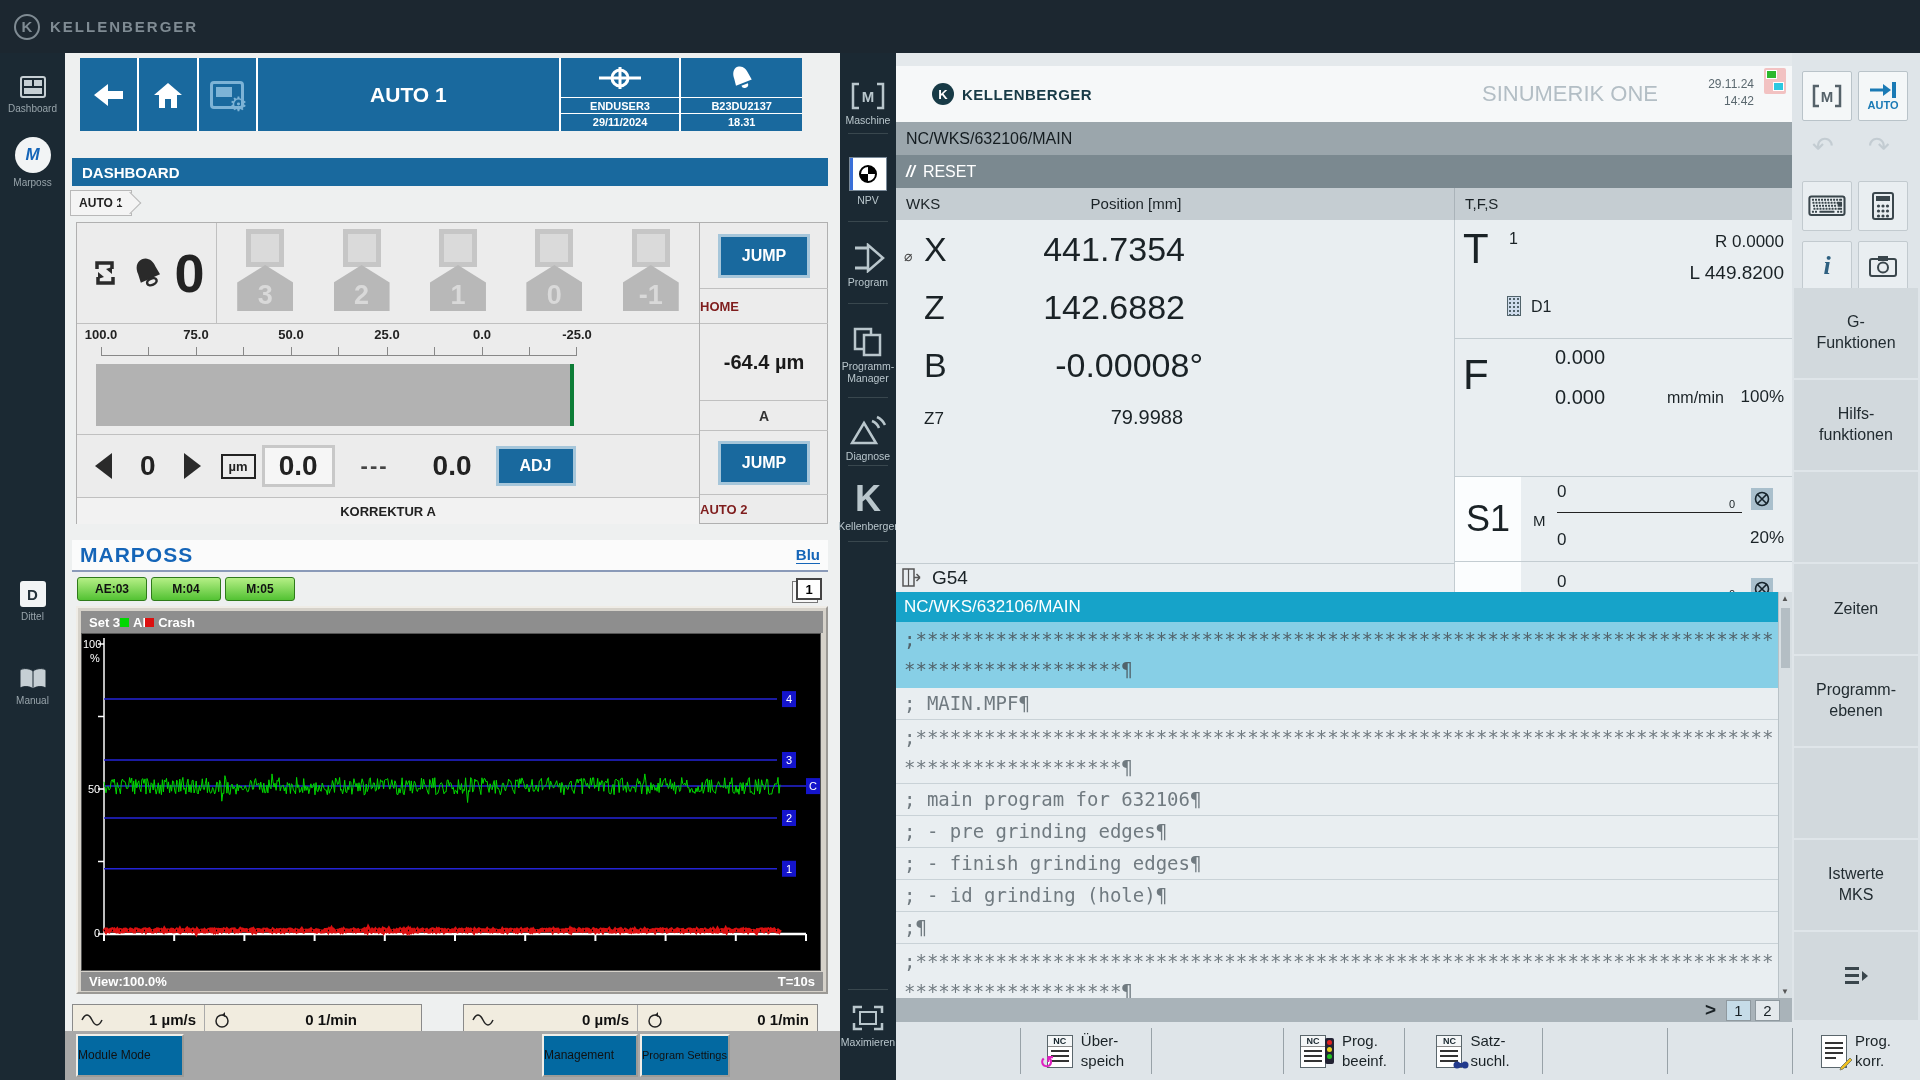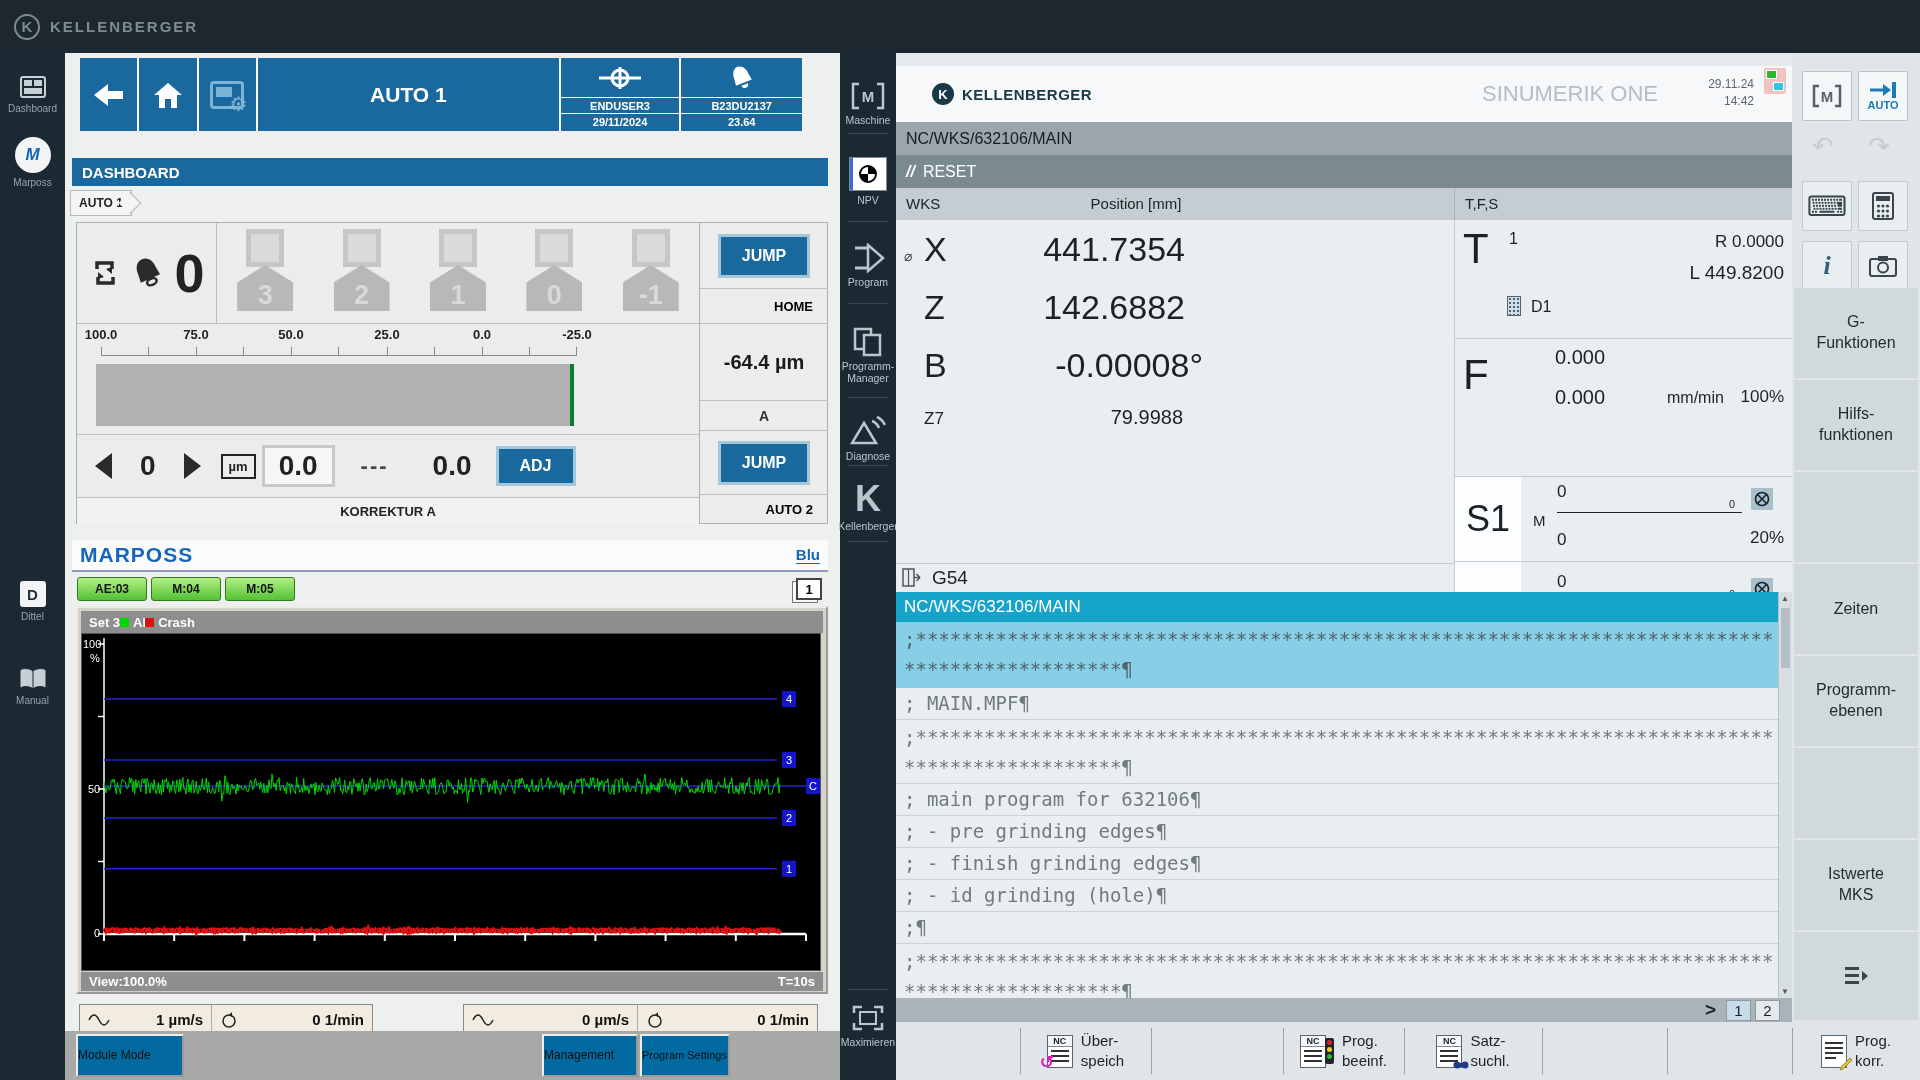--- a/index.html
+++ b/index.html
@@ -43,21 +43,21 @@
 #korr{left:0;top:211px;width:622px;height:63px;border-top:1px solid #c0c0c0;display:flex;align-items:center}
 #korrlabel{left:0;top:274px;width:622px;height:27px;border-top:1px solid #c0c0c0;background:#f2f2f2;display:flex;align-items:center;justify-content:center;font-size:13px;font-weight:bold;color:#222}
 .tri-l{width:0;height:0;border-top:13px solid transparent;border-bottom:13px solid transparent;border-right:17px solid #2a2a2a;cursor:pointer}
 .tri-r{width:0;height:0;border-top:13px solid transparent;border-bottom:13px solid transparent;border-left:17px solid #2a2a2a;cursor:pointer}
 .umbox{border:2px solid #222;font-size:13px;font-weight:bold;padding:3px 6px;color:#222}
 .valbox{border:3px solid #c8c8c8;background:#f6f6f6;font-size:28px;font-weight:bold;color:#222;padding:2px 14px}
 .bigval{font-size:28px;font-weight:bold;color:#222}
 .bluebtn{background:#19699e;border:3px solid #a6c6da;color:#fff;font-weight:bold;display:flex;align-items:center;justify-content:center;cursor:pointer}
 #rightcol{left:622px;top:0;width:129px;height:300px;border-left:1px solid #b0b0b0}
 .rrow{border-bottom:1px solid #c0c0c0;display:flex;align-items:center}
-.rlabel{font-size:13px;font-weight:bold;color:#000000;width:100%;text-align:right;padding-right:15px}
+.rlabel{font-size:13px;font-weight:bold;color:#7f1d1d;width:100%;text-align:left;padding-right:8px}
 
 #mlogobar{left:72px;top:540px;width:756px;height:32px;background:#fbfbfb;border-bottom:2px solid #8a9ab8;display:flex;align-items:center;justify-content:space-between;padding:0 8px}
 #mbrand{color:#1565b8;font-size:21px;font-weight:bold;letter-spacing:1px}
 #mblu{color:#1565b8;font-size:15px;font-weight:bold;border-bottom:1px solid #1565b8}
 .gtab{width:70px;height:24px;background:linear-gradient(#b5ef86,#53c233);border:1px solid #2f7a1a;border-radius:3px;font-size:12px;font-weight:bold;color:#111;display:flex;align-items:center;justify-content:center;cursor:pointer}
 #pagebox{left:796px;top:578px;width:26px;height:22px;background:#fff;border:2px solid #444;font-size:13px;font-weight:bold;display:flex;align-items:center;justify-content:center;box-shadow:-4px 3px 0 -1px #f8f8f8,-4px 3px 0 #777}
 #mwindow{left:76px;top:606px;width:752px;height:388px;background:#d6d2ca;border:2px outset #efece6;padding:3px}
 #mwhead{height:22px;background:#8e8e8e;display:flex;align-items:center;color:#fff;font-size:13px;font-weight:bold;padding:0 8px;}
 .legsq{display:inline-block;width:9px;height:9px;margin-right:4px}
 #mplotwrap{width:740px;height:338px;background:#000;border:1px solid #555}
@@ -188,21 +188,21 @@
     <div class="hcol" style="width:122px">
       <div class="r1">
           <svg width="28" height="28">
             <g transform="rotate(-22 14 14)">
               <path d="M14 2 C9 2 6.5 7 6.5 12 L5.5 19 L22.5 19 L21.5 12 C21.5 7 19 2 14 2 Z" fill="#fff"></path>
               <path d="M10.5 21 a3.5 3.5 0 0 0 7 0 Z" fill="#fff"></path>
             </g>
           </svg>
         </div>
       <div class="r2">B23DU2137</div>
-      <div class="r3">23.64</div>
+      <div class="r3">18.31</div>
     </div>
   </div>
 
   <div class="abs" id="dashtitle">
       <span>DASHBOARD</span>
     </div>
   <div class="abs" id="crumb">
       <span>AUTO 1</span>
     </div>
   <div class="abs" id="crumbarrow"></div>
@@ -384,21 +384,21 @@
           <polyline points="22.0,297.4 23.0,296.2 24.0,297.6 25.1,296.0 26.1,297.0 27.1,297.4 28.1,296.1 29.2,295.6 30.2,295.3 31.2,296.3 32.2,295.7 33.3,297.0 34.3,297.3 35.3,295.8 36.3,297.3 37.4,297.7 38.4,296.1 39.4,296.3 40.4,297.5 41.5,297.4 42.5,295.6 43.5,295.5 44.5,296.3 45.6,296.9 46.6,296.9 47.6,296.7 48.6,295.6 49.7,296.0 50.7,296.7 51.7,297.4 52.7,297.4 53.8,295.4 54.8,295.5 55.8,296.2 56.8,296.3 57.8,296.5 58.9,296.6 59.9,297.3 60.9,296.0 61.9,295.5 63.0,295.4 64.0,297.3 65.0,295.9 66.0,295.9 67.1,295.4 68.1,296.9 69.1,296.9 70.1,297.5 71.2,297.6 72.2,296.7 73.2,296.2 74.2,296.9 75.3,295.4 76.3,295.5 77.3,296.1 78.3,296.8 79.4,296.0 80.4,296.8 81.4,297.6 82.4,295.4 83.5,297.2 84.5,297.3 85.5,296.3 86.5,296.5 87.6,296.9 88.6,296.9 89.6,295.7 90.6,295.9 91.6,297.5 92.7,297.4 93.7,296.7 94.7,295.8 95.7,297.0 96.8,297.3 97.8,295.5 98.8,297.6 99.8,296.8 100.9,296.2 101.9,296.5 102.9,297.0 103.9,296.2 105.0,295.0 106.0,296.7 107.0,295.9 108.0,296.9 109.1,296.3 110.1,297.1 111.1,295.9 112.1,296.8 113.2,296.4 114.2,298.5 115.2,296.0 116.2,297.3 117.3,297.4 118.3,296.8 119.3,296.6 120.3,296.5 121.4,297.2 122.4,296.2 123.4,297.5 124.4,297.0 125.4,297.2 126.5,296.0 127.5,295.6 128.5,295.4 129.5,296.9 130.6,296.0 131.6,297.5 132.6,296.2 133.6,297.7 134.7,296.5 135.7,297.5 136.7,296.0 137.7,296.4 138.8,296.0 139.8,297.2 140.8,296.2 141.8,295.4 142.9,295.9 143.9,296.8 144.9,295.5 145.9,296.5 147.0,297.6 148.0,297.1 149.0,295.9 150.0,295.5 151.1,295.5 152.1,295.4 153.1,297.4 154.1,296.8 155.2,297.2 156.2,297.4 157.2,296.7 158.2,295.4 159.2,296.6 160.3,295.5 161.3,295.8 162.3,296.3 163.3,296.3 164.4,296.1 165.4,297.0 166.4,296.9 167.4,296.7 168.5,295.8 169.5,295.5 170.5,297.5 171.5,295.9 172.6,297.6 173.6,298.1 174.6,296.5 175.6,296.1 176.7,296.1 177.7,296.3 178.7,296.4 179.7,297.0 180.8,297.2 181.8,295.7 182.8,295.8 183.8,296.3 184.9,295.7 185.9,296.4 186.9,296.6 187.9,297.2 189.0,296.9 190.0,297.6 191.0,295.7 192.0,296.5 193.0,297.3 194.1,297.6 195.1,296.2 196.1,296.7 197.1,296.1 198.2,295.9 199.2,297.7 200.2,297.3 201.2,296.3 202.3,297.5 203.3,296.3 204.3,296.5 205.3,296.4 206.4,295.9 207.4,296.8 208.4,295.6 209.4,295.9 210.5,296.7 211.5,297.1 212.5,297.0 213.5,296.2 214.6,297.4 215.6,296.6 216.6,297.1 217.6,296.9 218.7,296.6 219.7,295.4 220.7,297.0 221.7,297.6 222.8,296.8 223.8,296.5 224.8,296.8 225.8,296.7 226.8,296.6 227.9,296.5 228.9,295.6 229.9,296.9 230.9,297.1 232.0,297.1 233.0,297.3 234.0,296.5 235.0,297.5 236.1,296.5 237.1,296.8 238.1,297.2 239.1,297.6 240.2,297.5 241.2,297.4 242.2,297.3 243.2,296.0 244.3,296.0 245.3,295.8 246.3,297.3 247.3,295.5 248.4,296.5 249.4,294.9 250.4,296.9 251.4,296.0 252.5,297.3 253.5,297.4 254.5,297.2 255.5,296.8 256.6,296.7 257.6,296.2 258.6,297.5 259.6,296.3 260.6,297.4 261.7,295.6 262.7,296.7 263.7,297.3 264.7,296.4 265.8,296.5 266.8,296.9 267.8,296.8 268.8,296.1 269.9,296.0 270.9,296.9 271.9,295.6 272.9,296.1 274.0,297.3 275.0,296.6 276.0,296.1 277.0,297.1 278.1,297.1 279.1,296.6 280.1,296.4 281.1,296.1 282.2,295.5 283.2,297.2 284.2,296.0 285.2,297.5 286.3,294.3 287.3,296.3 288.3,297.0 289.3,297.6 290.4,295.9 291.4,296.6 292.4,297.0 293.4,295.8 294.4,297.1 295.5,296.6 296.5,297.5 297.5,295.8 298.5,296.5 299.6,297.3 300.6,295.7 301.6,297.6 302.6,295.6 303.7,296.2 304.7,297.3 305.7,296.8 306.7,295.3 307.8,297.5 308.8,297.0 309.8,297.2 310.8,297.5 311.9,296.6 312.9,297.1 313.9,297.4 314.9,296.2 316.0,296.9 317.0,296.5 318.0,295.5 319.0,296.7 320.1,296.0 321.1,297.5 322.1,295.7 323.1,297.1 324.2,296.0 325.2,297.7 326.2,295.6 327.2,297.6 328.2,295.8 329.3,297.6 330.3,296.5 331.3,297.5 332.3,296.2 333.4,297.1 334.4,297.3 335.4,295.8 336.4,297.3 337.5,296.7 338.5,296.5 339.5,296.0 340.5,295.5 341.6,296.3 342.6,297.1 343.6,296.4 344.6,295.9 345.7,297.3 346.7,297.7 347.7,297.6 348.7,296.1 349.8,295.6 350.8,297.0 351.8,295.8 352.8,296.3 353.9,297.4 354.9,295.7 355.9,296.8 356.9,295.6 358.0,297.0 359.0,296.1 360.0,295.8 361.0,296.1 362.0,297.6 363.1,296.3 364.1,297.1 365.1,297.0 366.1,296.2 367.2,297.1 368.2,297.0 369.2,297.2 370.2,296.4 371.3,297.0 372.3,296.4 373.3,295.4 374.3,297.0 375.4,297.5 376.4,296.7 377.4,295.9 378.4,296.3 379.5,295.7 380.5,297.0 381.5,296.3 382.5,296.2 383.6,297.0 384.6,295.7 385.6,297.0 386.6,295.7 387.7,296.5 388.7,295.8 389.7,296.5 390.7,296.7 391.8,298.0 392.8,295.8 393.8,296.8 394.8,297.3 395.8,296.2 396.9,295.4 397.9,296.1 398.9,297.2 399.9,296.3 401.0,296.3 402.0,296.2 403.0,296.7 404.0,296.7 405.1,295.4 406.1,296.8 407.1,296.5 408.1,297.3 409.2,296.6 410.2,297.2 411.2,295.7 412.2,296.8 413.3,296.6 414.3,296.5 415.3,297.2 416.3,297.2 417.4,296.9 418.4,297.2 419.4,297.6 420.4,295.8 421.5,297.3 422.5,296.2 423.5,295.7 424.5,295.7 425.6,297.7 426.6,296.6 427.6,296.0 428.6,295.6 429.6,295.8 430.7,296.3 431.7,297.0 432.7,296.3 433.7,297.3 434.8,296.1 435.8,297.5 436.8,296.5 437.8,296.7 438.9,295.6 439.9,297.2 440.9,296.6 441.9,296.2 443.0,295.7 444.0,296.3 445.0,295.5 446.0,296.7 447.1,296.6 448.1,297.6 449.1,296.3 450.1,297.5 451.2,295.9 452.2,297.3 453.2,297.3 454.2,296.9 455.3,296.9 456.3,297.1 457.3,297.5 458.3,296.6 459.4,295.9 460.4,295.6 461.4,296.3 462.4,295.9 463.4,296.6 464.5,295.9 465.5,296.4 466.5,296.3 467.5,295.5 468.6,295.7 469.6,295.9 470.6,297.4 471.6,295.5 472.7,296.7 473.7,296.6 474.7,295.7 475.7,295.6 476.8,297.4 477.8,297.0 478.8,296.7 479.8,296.5 480.9,296.3 481.9,297.4 482.9,296.7 483.9,295.9 485.0,296.0 486.0,296.3 487.0,297.3 488.0,295.5 489.1,297.5 490.1,295.5 491.1,296.3 492.1,295.7 493.2,296.5 494.2,296.7 495.2,296.9 496.2,296.6 497.2,295.4 498.3,296.2 499.3,296.9 500.3,297.1 501.3,295.9 502.4,296.4 503.4,296.8 504.4,295.4 505.4,295.4 506.5,295.9 507.5,297.5 508.5,297.5 509.5,297.2 510.6,296.7 511.6,295.4 512.6,295.9 513.6,297.7 514.7,296.5 515.7,297.2 516.7,297.6 517.7,296.5 518.8,295.6 519.8,296.2 520.8,297.6 521.8,295.8 522.9,296.0 523.9,295.9 524.9,296.1 525.9,296.5 527.0,295.4 528.0,297.4 529.0,297.1 530.0,297.6 531.0,297.5 532.1,297.3 533.1,295.9 534.1,297.2 535.1,296.3 536.2,296.2 537.2,295.8 538.2,297.4 539.2,295.8 540.3,296.9 541.3,297.4 542.3,297.2 543.3,295.9 544.4,296.5 545.4,297.1 546.4,297.4 547.4,297.7 548.5,296.3 549.5,297.4 550.5,296.2 551.5,297.1 552.6,295.6 553.6,297.3 554.6,296.9 555.6,297.5 556.7,297.7 557.7,297.1 558.7,296.2 559.7,297.2 560.8,296.7 561.8,297.0 562.8,295.4 563.8,296.4 564.8,297.5 565.9,296.4 566.9,297.2 567.9,297.1 568.9,296.7 570.0,296.4 571.0,296.0 572.0,296.2 573.0,297.6 574.1,295.7 575.1,295.7 576.1,295.9 577.1,296.0 578.2,295.5 579.2,297.2 580.2,297.3 581.2,295.5 582.3,296.0 583.3,296.3 584.3,295.8 585.3,297.6 586.4,297.2 587.4,296.9 588.4,295.9 589.4,295.4 590.5,296.7 591.5,297.1 592.5,297.2 593.5,296.4 594.6,296.8 595.6,295.5 596.6,295.9 597.6,296.2 598.6,297.2 599.7,296.2 600.7,296.0 601.7,297.6 602.7,296.9 603.8,297.0 604.8,297.0 605.8,295.9 606.8,295.4 607.9,295.4 608.9,297.1 609.9,296.3 610.9,296.6 612.0,296.0 613.0,296.5 614.0,297.6 615.0,295.6 616.1,296.7 617.1,296.7 618.1,297.5 619.1,296.0 620.2,296.0 621.2,296.8 622.2,297.2 623.2,295.8 624.3,296.7 625.3,296.7 626.3,297.1 627.3,296.8 628.4,295.9 629.4,297.1 630.4,297.6 631.4,295.6 632.4,296.8 633.5,297.5 634.5,297.4 635.5,295.5 636.5,297.3 637.6,296.7 638.6,296.5 639.6,296.0 640.6,296.1 641.7,297.6 642.7,297.5 643.7,295.4 644.7,297.5 645.8,295.4 646.8,295.5 647.8,296.0 648.8,297.1 649.9,296.8 650.9,297.4 651.9,296.9 652.9,296.0 654.0,295.7 655.0,296.4 656.0,296.6 657.0,296.3 658.1,296.7 659.1,295.9 660.1,296.8 661.1,295.7 662.2,297.2 663.2,296.8 664.2,295.6 665.2,296.0 666.2,297.5 667.3,296.1 668.3,296.6 669.3,297.0 670.3,297.1 671.4,296.9 672.4,297.1 673.4,297.5 674.4,298.6 675.5,296.2 676.5,296.3 677.5,296.0 678.5,295.5 679.6,295.4 680.6,296.8 681.6,297.2 682.6,295.6 683.7,295.5 684.7,295.8 685.7,295.5 686.7,297.6 687.8,296.7 688.8,295.5 689.8,296.3 690.8,296.0 691.9,295.5 692.9,296.9 693.9,297.2 694.9,297.5 696.0,296.6 697.0,297.5 698.0,295.6 " fill="none" stroke="#dc1010" stroke-width="4"></polyline>
           <line x1="22" y1="296.52" x2="698" y2="296.52" stroke="#000" stroke-width="1.5" stroke-dasharray="1 7"></line>
         </svg>
     </div>
     <div id="mwfoot">
       <span>View:100.0%</span>
       <span>T=10s</span>
     </div>
   </div>
 
-  <div class="sgroup" style="left:79px;width:294px">
+  <div class="sgroup" style="left:72px;width:350px">
     <div class="scell" style="width:132px">
         <svg width="22" height="16">
           <path d="M1 8 Q6 -2 11 8 Q16 18 21 8" fill="none" stroke="#222" stroke-width="1.5"></path>
         </svg>
         <span class="v">1 µm/s</span>
       </div>
     <div class="scell" style="width:160px">
         <svg width="18" height="18">
           <circle cx="9" cy="10" r="6" fill="none" stroke="#222" stroke-width="1.5"></circle>
           <path d="M9 4 L12 1 L12 6 Z" fill="#222"></path>

